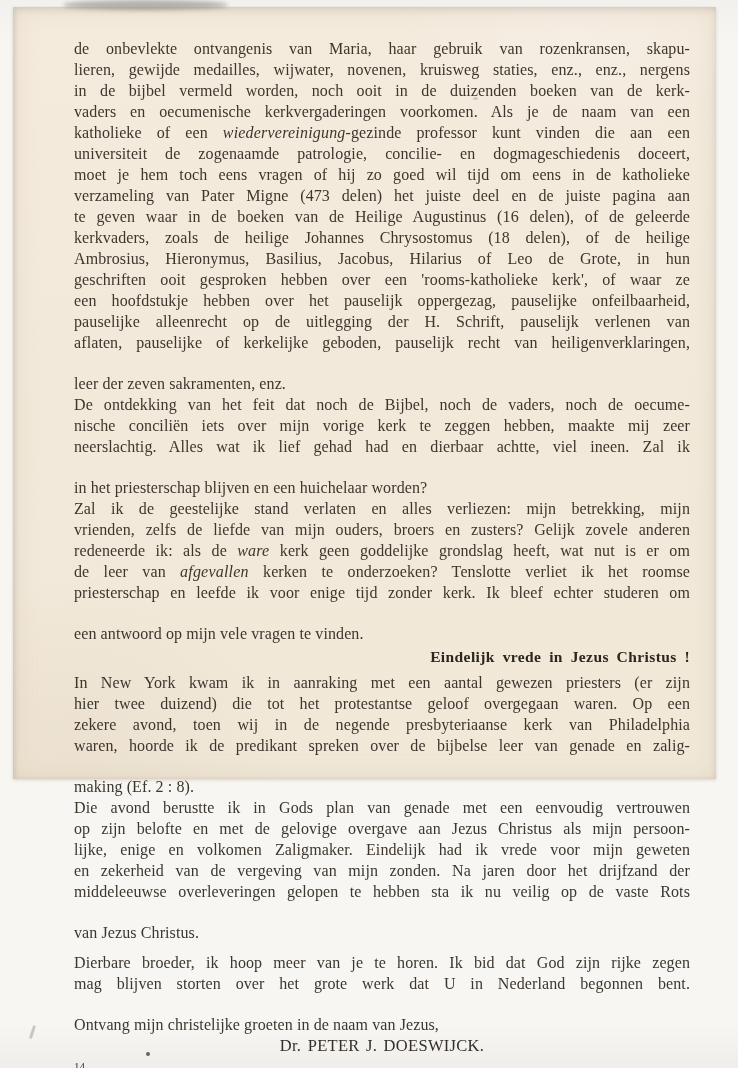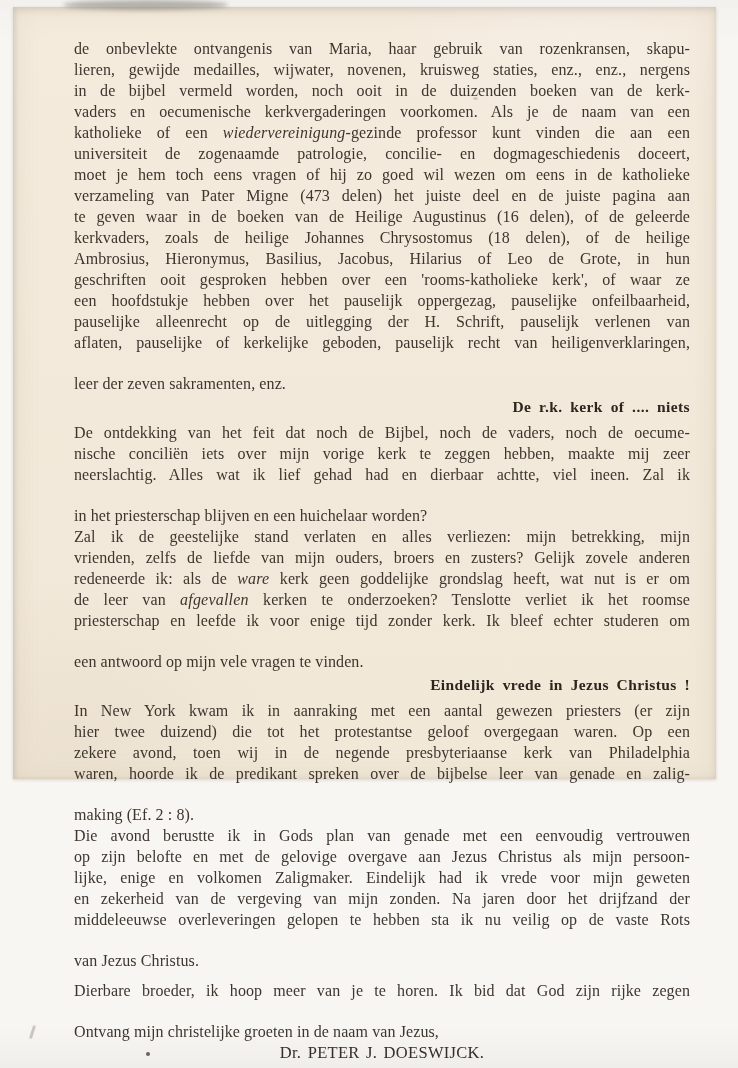--- a/index.html
+++ b/index.html
@@ -132,33 +132,32 @@
     <div class="smudge-top"></div>
 
     <div class="textblock">
       <div class="para">
           <div class="line">de onbevlekte ontvangenis van Maria, haar gebruik van rozenkransen, skapu-</div>
           <div class="line">lieren, gewijde medailles, wijwater, novenen, kruisweg staties, enz., enz., nergens</div>
           <div class="line">in de bijbel vermeld worden, noch ooit in de duizenden boeken van de kerk-</div>
           <div class="line">vaders en oecumenische kerkvergaderingen voorkomen. Als je de naam van een</div>
           <div class="line">katholieke of een <i>wiedervereinigung</i>-gezinde professor kunt vinden die aan een</div>
           <div class="line">universiteit de zogenaamde patrologie, concilie- en dogmageschiedenis doceert,</div>
-          <div class="line">moet je hem toch eens vragen of hij zo goed wil wezen om eens in de katholieke</div>
+          <div class="line">moet je hem toch eens vragen of hij zo goed wil tijd om eens in de katholieke</div>
           <div class="line">verzameling van Pater Migne (473 delen) het juiste deel en de juiste pagina aan</div>
           <div class="line">te geven waar in de boeken van de Heilige Augustinus (16 delen), of de geleerde</div>
           <div class="line">kerkvaders, zoals de heilige Johannes Chrysostomus (18 delen), of de heilige</div>
           <div class="line">Ambrosius, Hieronymus, Basilius, Jacobus, Hilarius of Leo de Grote, in hun</div>
           <div class="line">geschriften ooit gesproken hebben over een 'rooms-katholieke kerk', of waar ze</div>
           <div class="line">een hoofdstukje hebben over het pauselijk oppergezag, pauselijke onfeilbaarheid,</div>
           <div class="line">pauselijke alleenrecht op de uitlegging der H. Schrift, pauselijk verlenen van</div>
           <div class="line">aflaten, pauselijke of kerkelijke geboden, pauselijk recht van heiligenverklaringen,</div>
           <div class="line last">leer der zeven sakramenten, enz.</div>
         </div>
 
-      <div class="heading">De r.k. kerk of .... niets</div>
 
       <div class="para">
           <div class="line">De ontdekking van het feit dat noch de Bijbel, noch de vaders, noch de oecume-</div>
           <div class="line">nische conciliën iets over mijn vorige kerk te zeggen hebben, maakte mij zeer</div>
           <div class="line">neerslachtig. Alles wat ik lief gehad had en dierbaar achtte, viel ineen. Zal ik</div>
           <div class="line last">in het priesterschap blijven en een huichelaar worden?</div>
         </div>
 
       <div class="para">
           <div class="line">Zal ik de geestelijke stand verlaten en alles verliezen: mijn betrekking, mijn</div>
@@ -183,20 +182,21 @@
           <div class="line">Die avond berustte ik in Gods plan van genade met een eenvoudig vertrouwen</div>
           <div class="line">op zijn belofte en met de gelovige overgave aan Jezus Christus als mijn persoon-</div>
           <div class="line">lijke, enige en volkomen Zaligmaker. Eindelijk had ik vrede voor mijn geweten</div>
           <div class="line">en zekerheid van de vergeving van mijn zonden. Na jaren door het drijfzand der</div>
           <div class="line">middeleeuwse overleveringen gelopen te hebben sta ik nu veilig op de vaste Rots</div>
           <div class="line last">van Jezus Christus.</div>
         </div>
 
       <div class="para gap-top">
           <div class="line">Dierbare broeder, ik hoop meer van je te horen. Ik bid dat God zijn rijke zegen</div>
+          <div class="line">mag blijven storten over het grote werk dat U in Nederland begonnen bent.</div>
           <div class="line last">Ontvang mijn christelijke groeten in de naam van Jezus,</div>
         </div>
 
       <div class="signature">Dr. PETER J. DOESWIJCK.</div>
 
       <div class="page-number">14</div>
     </div>
 
     <div class="pencil-mark"></div>
     <div class="speck-faint"></div>

